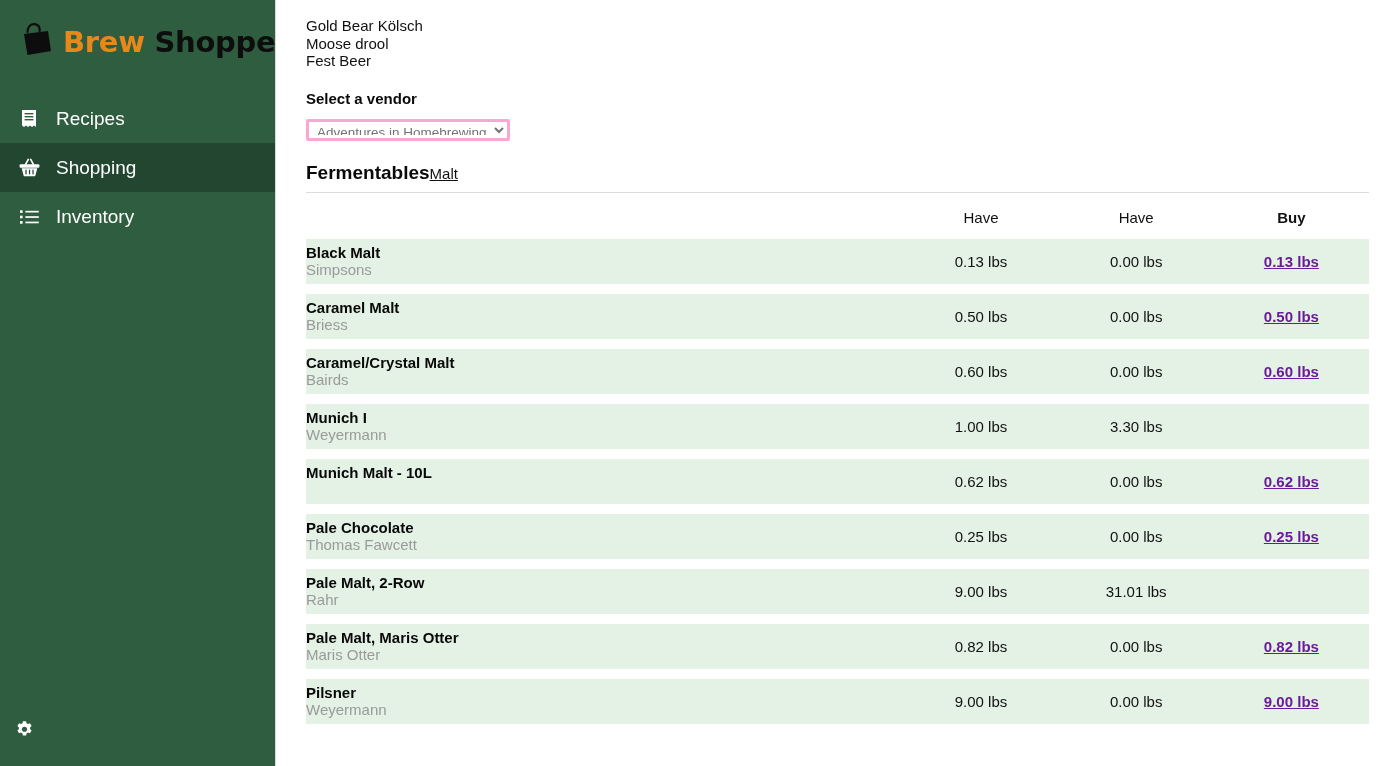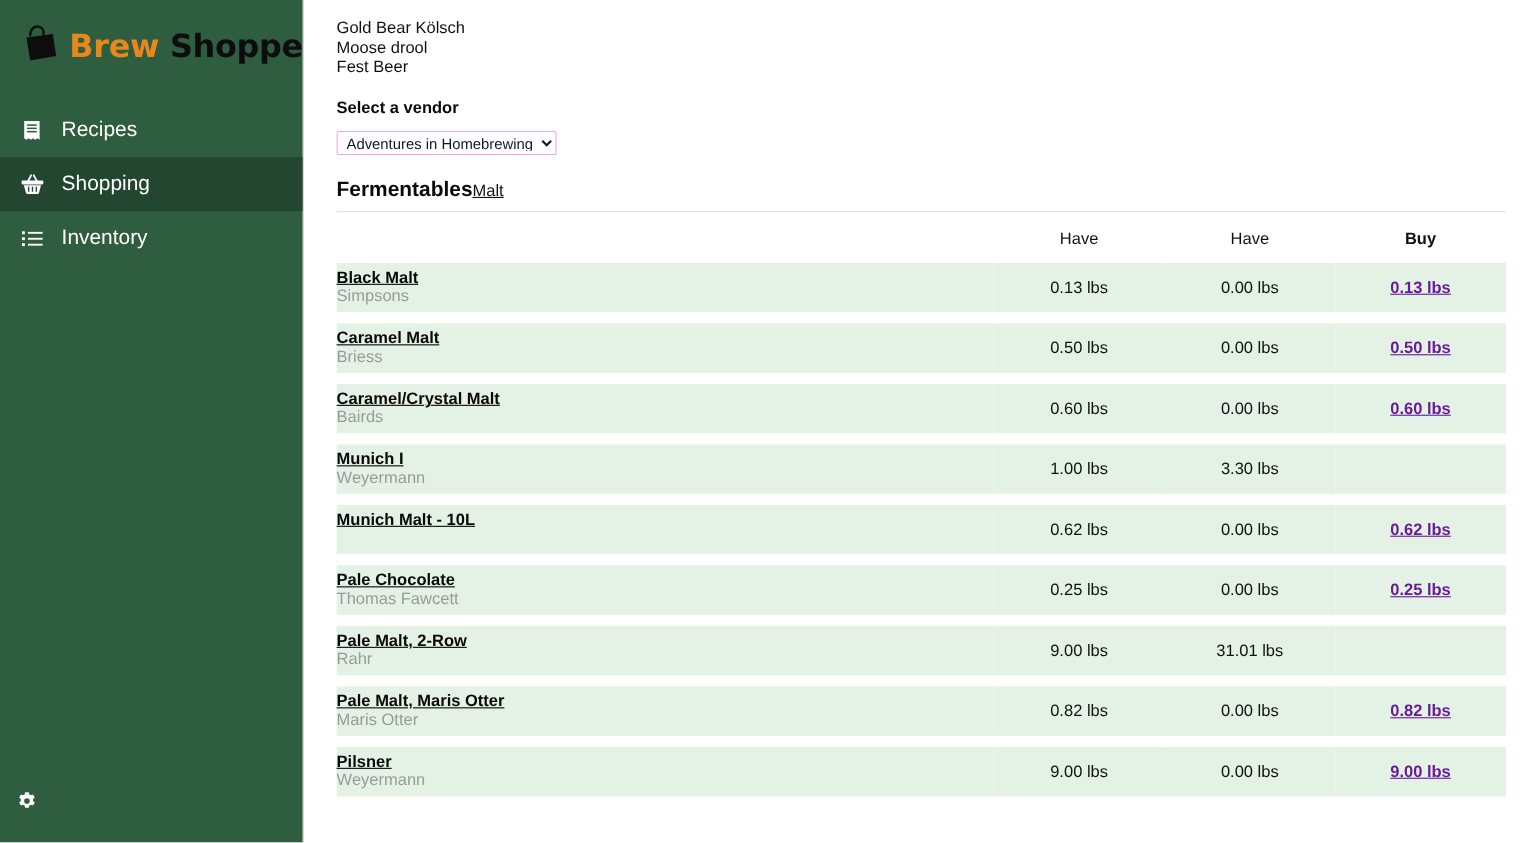--- a/index.html
+++ b/index.html
@@ -97,23 +97,23 @@
   .vendor-label {
     margin-top: 20px;
     font-size: 15px; font-weight: bold;
     color: #0a0a0a;
     line-height: 1.2;
   }
   .vendor-select {
     margin-top: 11px;
     font-family: "Liberation Sans", sans-serif;
     font-size: 13.5px;
-    color: #0f172a;
+    color: #737373;
     background: #ffffff;
-    border: 1px solid #f9a8d4;
+    border: 3px solid #f9a8d4;
     border-radius: 2px;
     padding: 2px 4px 3px 4px;
     height: 22px;
     line-height: 1;
     cursor: pointer;
   }
 
   .section-head {
     margin-top: 22px;
     display: flex; align-items: flex-end;
@@ -164,21 +164,20 @@
   .goods-table tbody td {
     padding: 0;
     vertical-align: middle;
     height: 45px;
   }
   td.cell-name { padding-left: 25px; }
   .item-name {
     font-size: 15px; font-weight: bold;
     color: #080808;
     line-height: 16px;
-    text-decoration: underline;
   }
   .item-sub {
     font-size: 15px;
     color: #9a9a9a;
     line-height: 17px;
     min-height: 17px;
   }
   td.cell-num {
     text-align: center;
     font-size: 15px;

